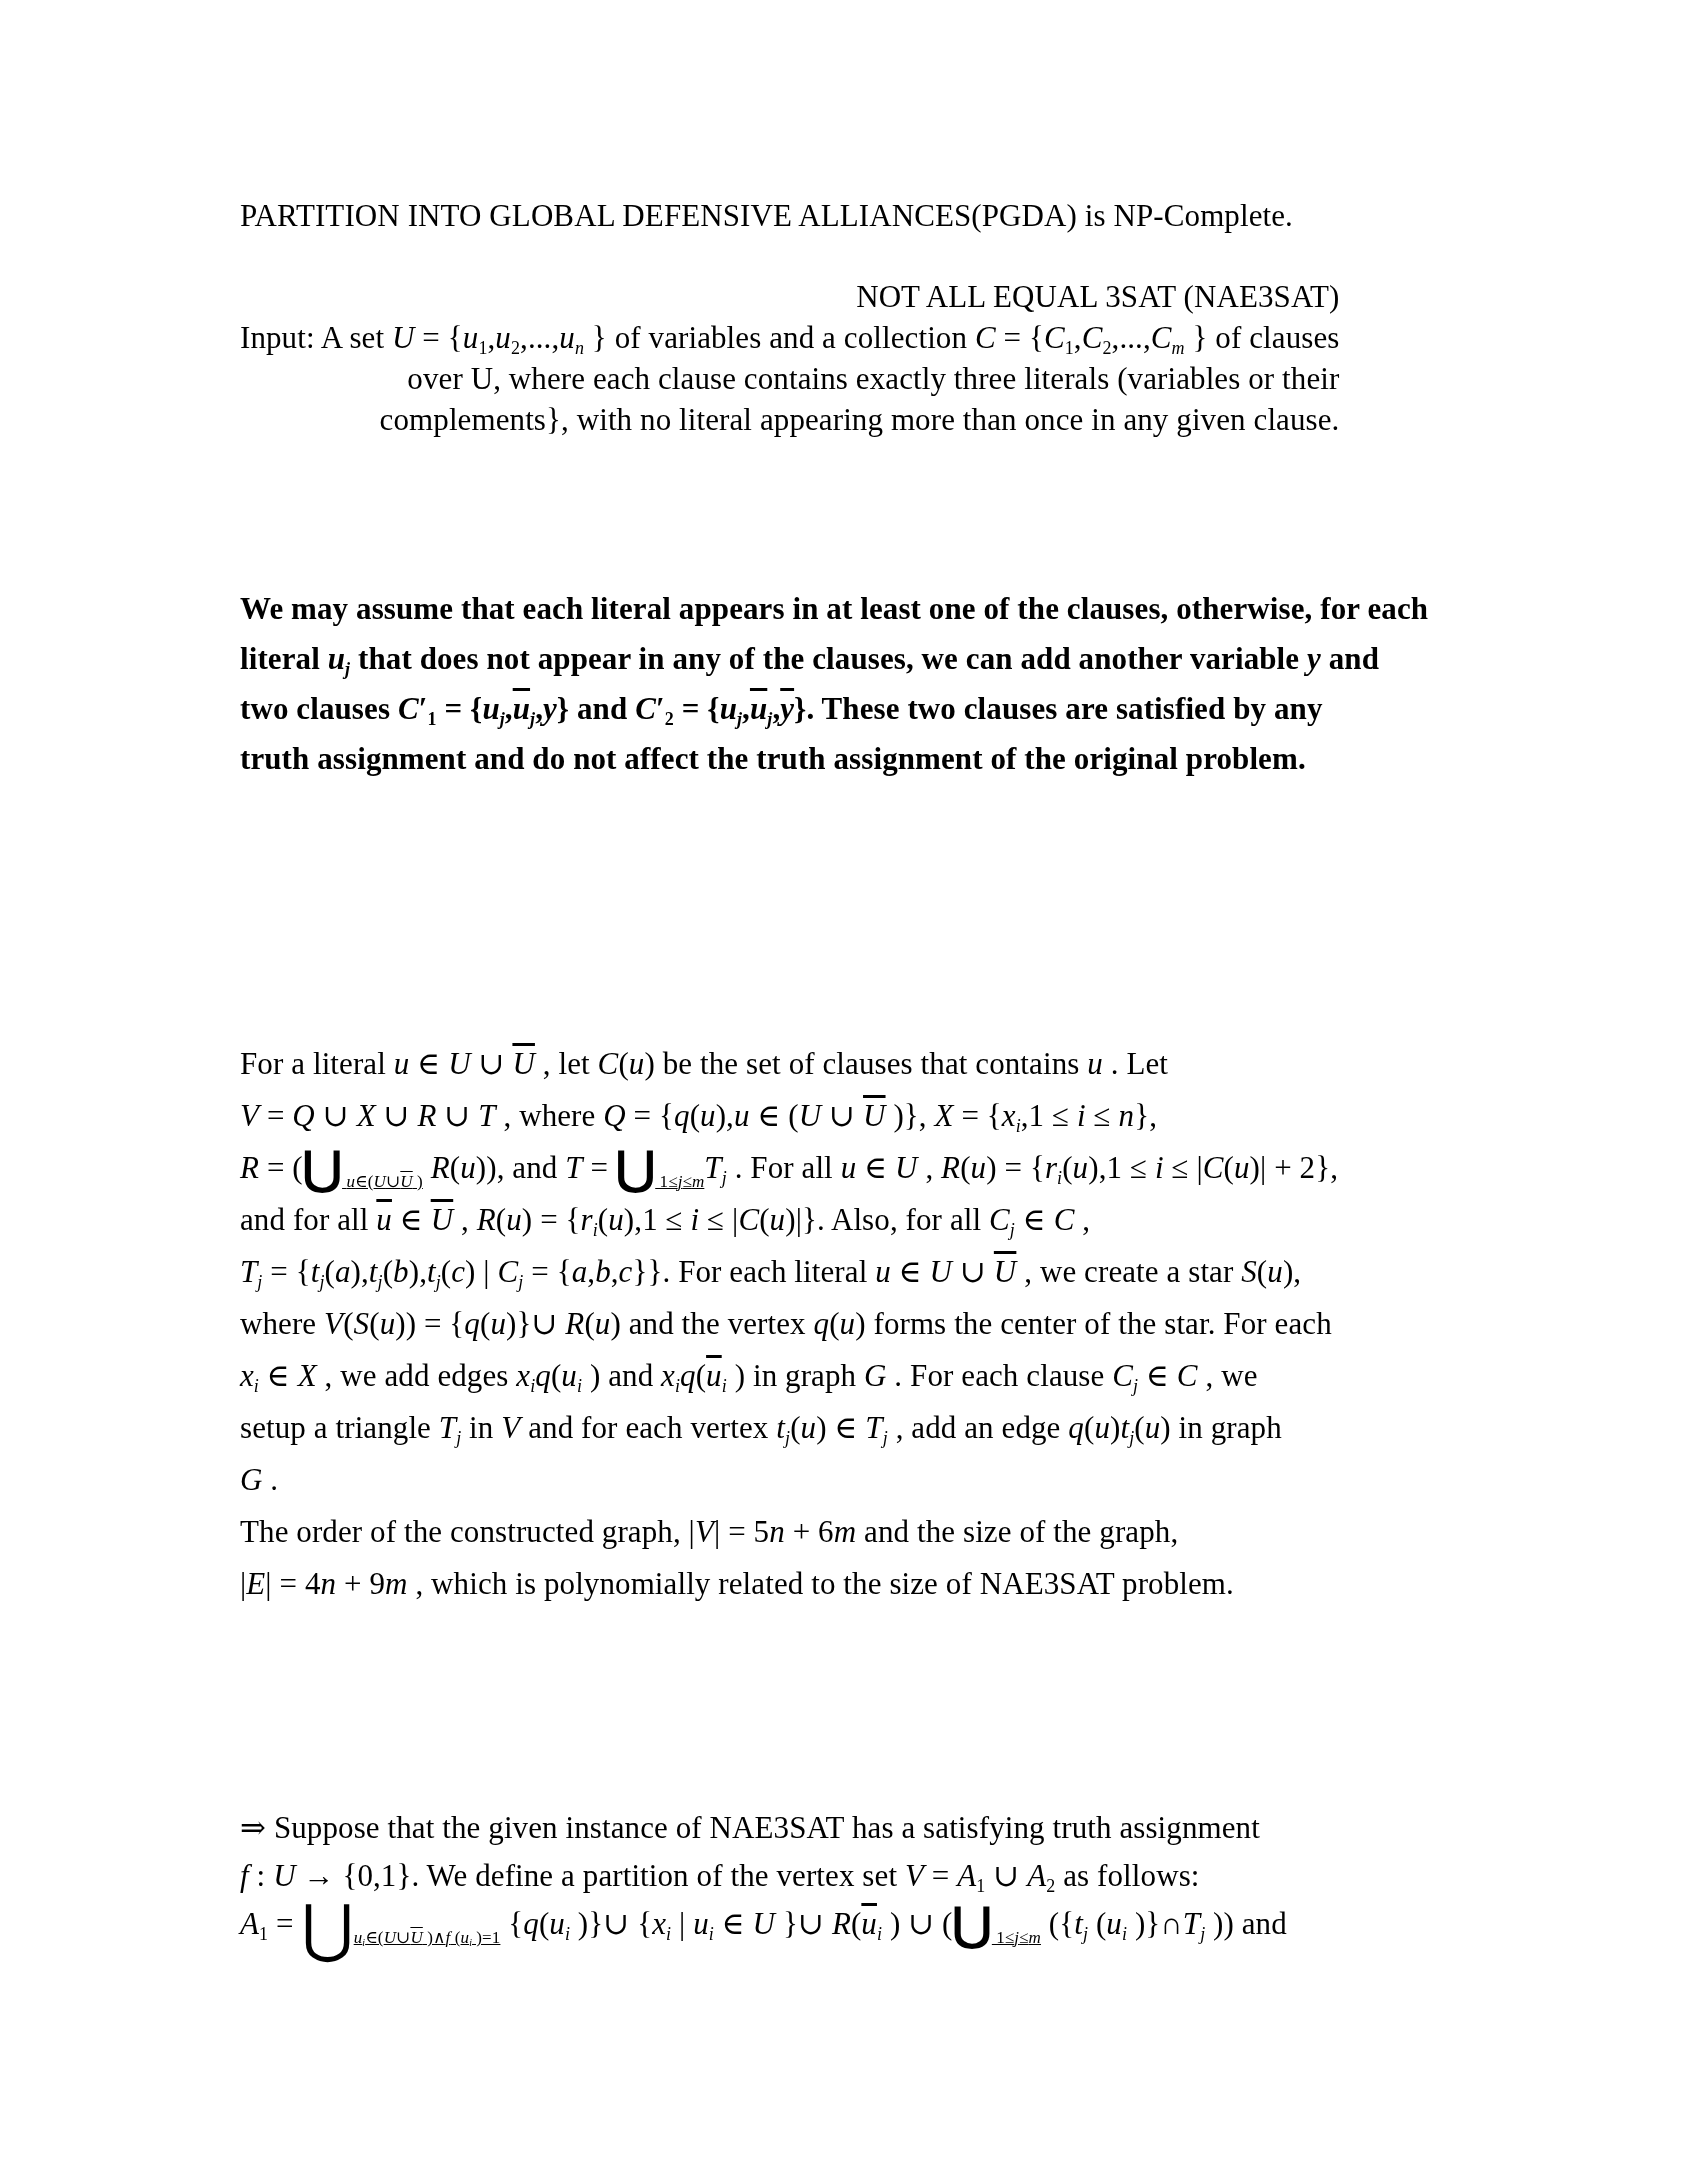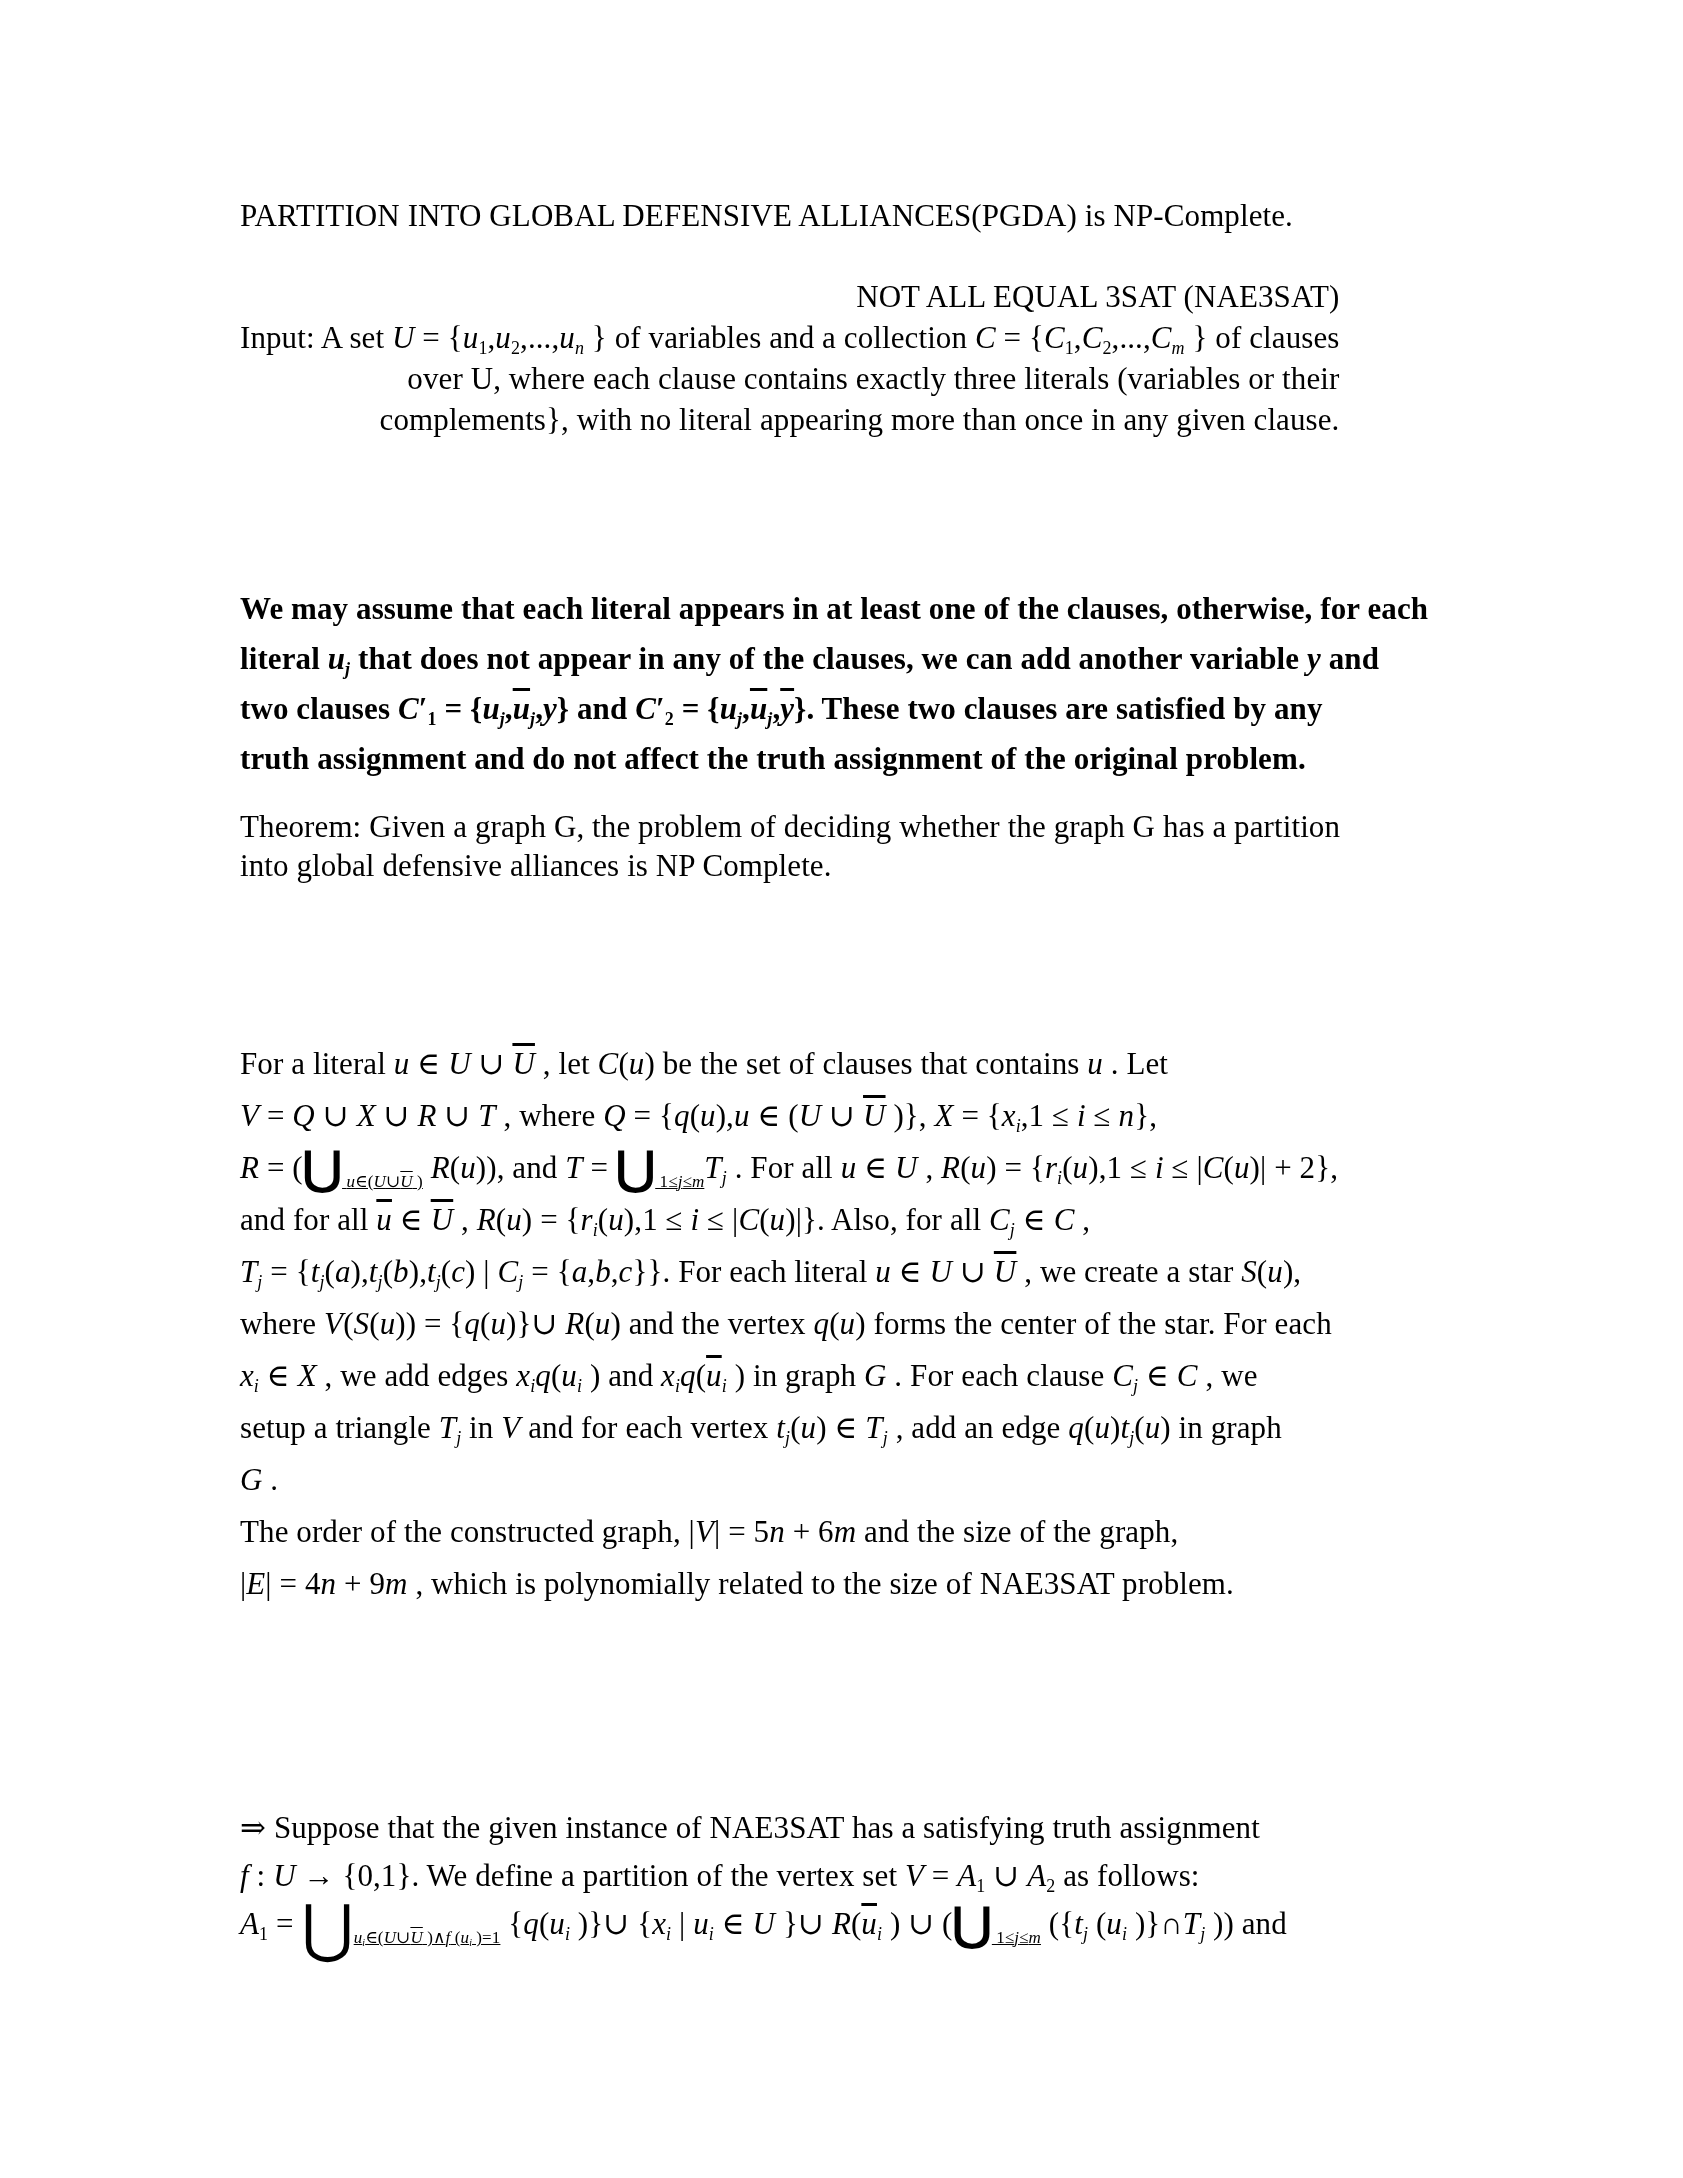--- a/index.html
+++ b/index.html
@@ -40,17 +40,16 @@
   .claim        { top: 1656px; line-height: 39px; }
   .suppose      { top: 1804px; line-height: 48px; }
 </style>
 </head>
 <body>
 
 <div class="page">
   <p class="para title">PARTITION INTO GLOBAL DEFENSIVE ALLIANCES(PGDA) is NP-Complete.</p>
   <p class="para nae3sat">NOT ALL EQUAL 3SAT (NAE3SAT)<br>Input: A set <i>U</i> = {<i>u</i><sub>1</sub>,<i>u</i><sub>2</sub>,...,<i>u</i><sub><i>n</i></sub> } of variables and a collection <i>C</i> = {<i>C</i><sub>1</sub>,<i>C</i><sub>2</sub>,...,<i>C</i><sub><i>m</i></sub> } of clauses<br>over U, where each clause contains exactly three literals (variables or their<br>complements}, with no literal appearing more than once in any given clause.</p>
   <p class="para assume">We may assume that each literal appears in at least one of the clauses, otherwise, for each<br>literal <i>u</i><sub><i>j</i></sub> that does not appear in any of the clauses, we can add another variable <i>y</i> and<br>two clauses <i>C</i>′<sub>1</sub> = {<i>u</i><sub><i>j</i></sub>,<i class="ov">u</i><sub><i>j</i></sub>,<i>y</i>} and <i>C</i>′<sub>2</sub> = {<i>u</i><sub><i>j</i></sub>,<i class="ov">u</i><sub><i>j</i></sub>,<i class="ov">y</i>}. These two clauses are satisfied by any<br>truth assignment and do not affect the truth assignment of the original problem.</p>
-  <p class="para theorem">Theorem: Given a graph G, the problem of deciding whether the graph G has a partition<br>into global defensive alliances is NP Complete.</p>
   <p class="para construction">For a literal <i>u</i> ∈ <i>U</i> ∪ <i class="ov">U</i> , let <i>C</i>(<i>u</i>) be the set of clauses that contains <i>u</i> . Let<br><i>V</i> = <i>Q</i> ∪ <i>X</i> ∪ <i>R</i> ∪ <i>T</i> , where <i>Q</i> = {<i>q</i>(<i>u</i>),<i>u</i> ∈ (<i>U</i> ∪ <i class="ov">U</i> )}, <i>X</i> = {<i>x</i><sub><i>i</i></sub>,1 ≤ <i>i</i> ≤ <i>n</i>},<br><i>R</i> = (<span class="cup">⋃</span><span class="lim"> <i>u</i>∈(<i>U</i>∪<i class="ov">U</i> )</span> <i>R</i>(<i>u</i>)), and <i>T</i> = <span class="cup">⋃</span><span class="lim"> 1≤<i>j</i>≤<i>m</i></span><i>T</i><sub><i>j</i></sub> . For all <i>u</i> ∈ <i>U</i> , <i>R</i>(<i>u</i>) = {<i>r</i><sub><i>i</i></sub>(<i>u</i>),1 ≤ <i>i</i> ≤ |<i>C</i>(<i>u</i>)| + 2},<br>and for all <i class="ov">u</i> ∈ <i class="ov">U</i> , <i>R</i>(<i>u</i>) = {<i>r</i><sub><i>i</i></sub>(<i>u</i>),1 ≤ <i>i</i> ≤ |<i>C</i>(<i>u</i>)|}. Also, for all <i>C</i><sub><i>j</i></sub> ∈ <i>C</i> ,<br><i>T</i><sub><i>j</i></sub> = {<i>t</i><sub><i>j</i></sub>(<i>a</i>),<i>t</i><sub><i>j</i></sub>(<i>b</i>),<i>t</i><sub><i>j</i></sub>(<i>c</i>) | <i>C</i><sub><i>j</i></sub> = {<i>a</i>,<i>b</i>,<i>c</i>}}. For each literal <i>u</i> ∈ <i>U</i> ∪ <i class="ov">U</i> , we create a star <i>S</i>(<i>u</i>),<br>where <i>V</i>(<i>S</i>(<i>u</i>)) = {<i>q</i>(<i>u</i>)}∪ <i>R</i>(<i>u</i>) and the vertex <i>q</i>(<i>u</i>) forms the center of the star. For each<br><i>x</i><sub><i>i</i></sub> ∈ <i>X</i> , we add edges <i>x</i><sub><i>i</i></sub><i>q</i>(<i>u</i><sub><i>i</i></sub> ) and <i>x</i><sub><i>i</i></sub><i>q</i>(<i class="ov">u</i><sub><i>i</i></sub> ) in graph <i>G</i> . For each clause <i>C</i><sub><i>j</i></sub> ∈ <i>C</i> , we<br>setup a triangle <i>T</i><sub><i>j</i></sub> in <i>V</i> and for each vertex <i>t</i><sub><i>j</i></sub>(<i>u</i>) ∈ <i>T</i><sub><i>j</i></sub> , add an edge <i>q</i>(<i>u</i>)<i>t</i><sub><i>j</i></sub>(<i>u</i>) in graph<br><i>G</i> .<br>The order of the constructed graph, |<i>V</i>| = 5<i>n</i> + 6<i>m</i> and the size of the graph,<br>|<i>E</i>| = 4<i>n</i> + 9<i>m</i> , which is polynomially related to the size of NAE3SAT problem.</p>
   <p class="para suppose">⇒ Suppose that the given instance of NAE3SAT has a satisfying truth assignment<br><i>f</i> : <i>U</i> → {0,1}. We define a partition of the vertex set <i>V</i> = <i>A</i><sub>1</sub> ∪ <i>A</i><sub>2</sub> as follows:<br><i>A</i><sub>1</sub> = <span class="cup xl">⋃</span><span class="lim"><i>u</i><sub><i>i</i></sub>∈(<i>U</i>∪<i class="ov">U</i> )∧<i>f</i> (<i>u</i><sub><i>i</i></sub> )=1</span> {<i>q</i>(<i>u</i><sub><i>i</i></sub> )}∪ {<i>x</i><sub><i>i</i></sub> | <i>u</i><sub><i>i</i></sub> ∈ <i>U</i> }∪ <i>R</i>(<i class="ov">u</i><sub><i>i</i></sub> ) ∪ (<span class="cup">⋃</span><span class="lim"> 1≤<i>j</i>≤<i>m</i></span> ({<i>t</i><sub><i>j</i></sub> (<i>u</i><sub><i>i</i></sub> )}∩<i>T</i><sub><i>j</i></sub> )) and</p>
 </div>
 
 
 </body></html>

